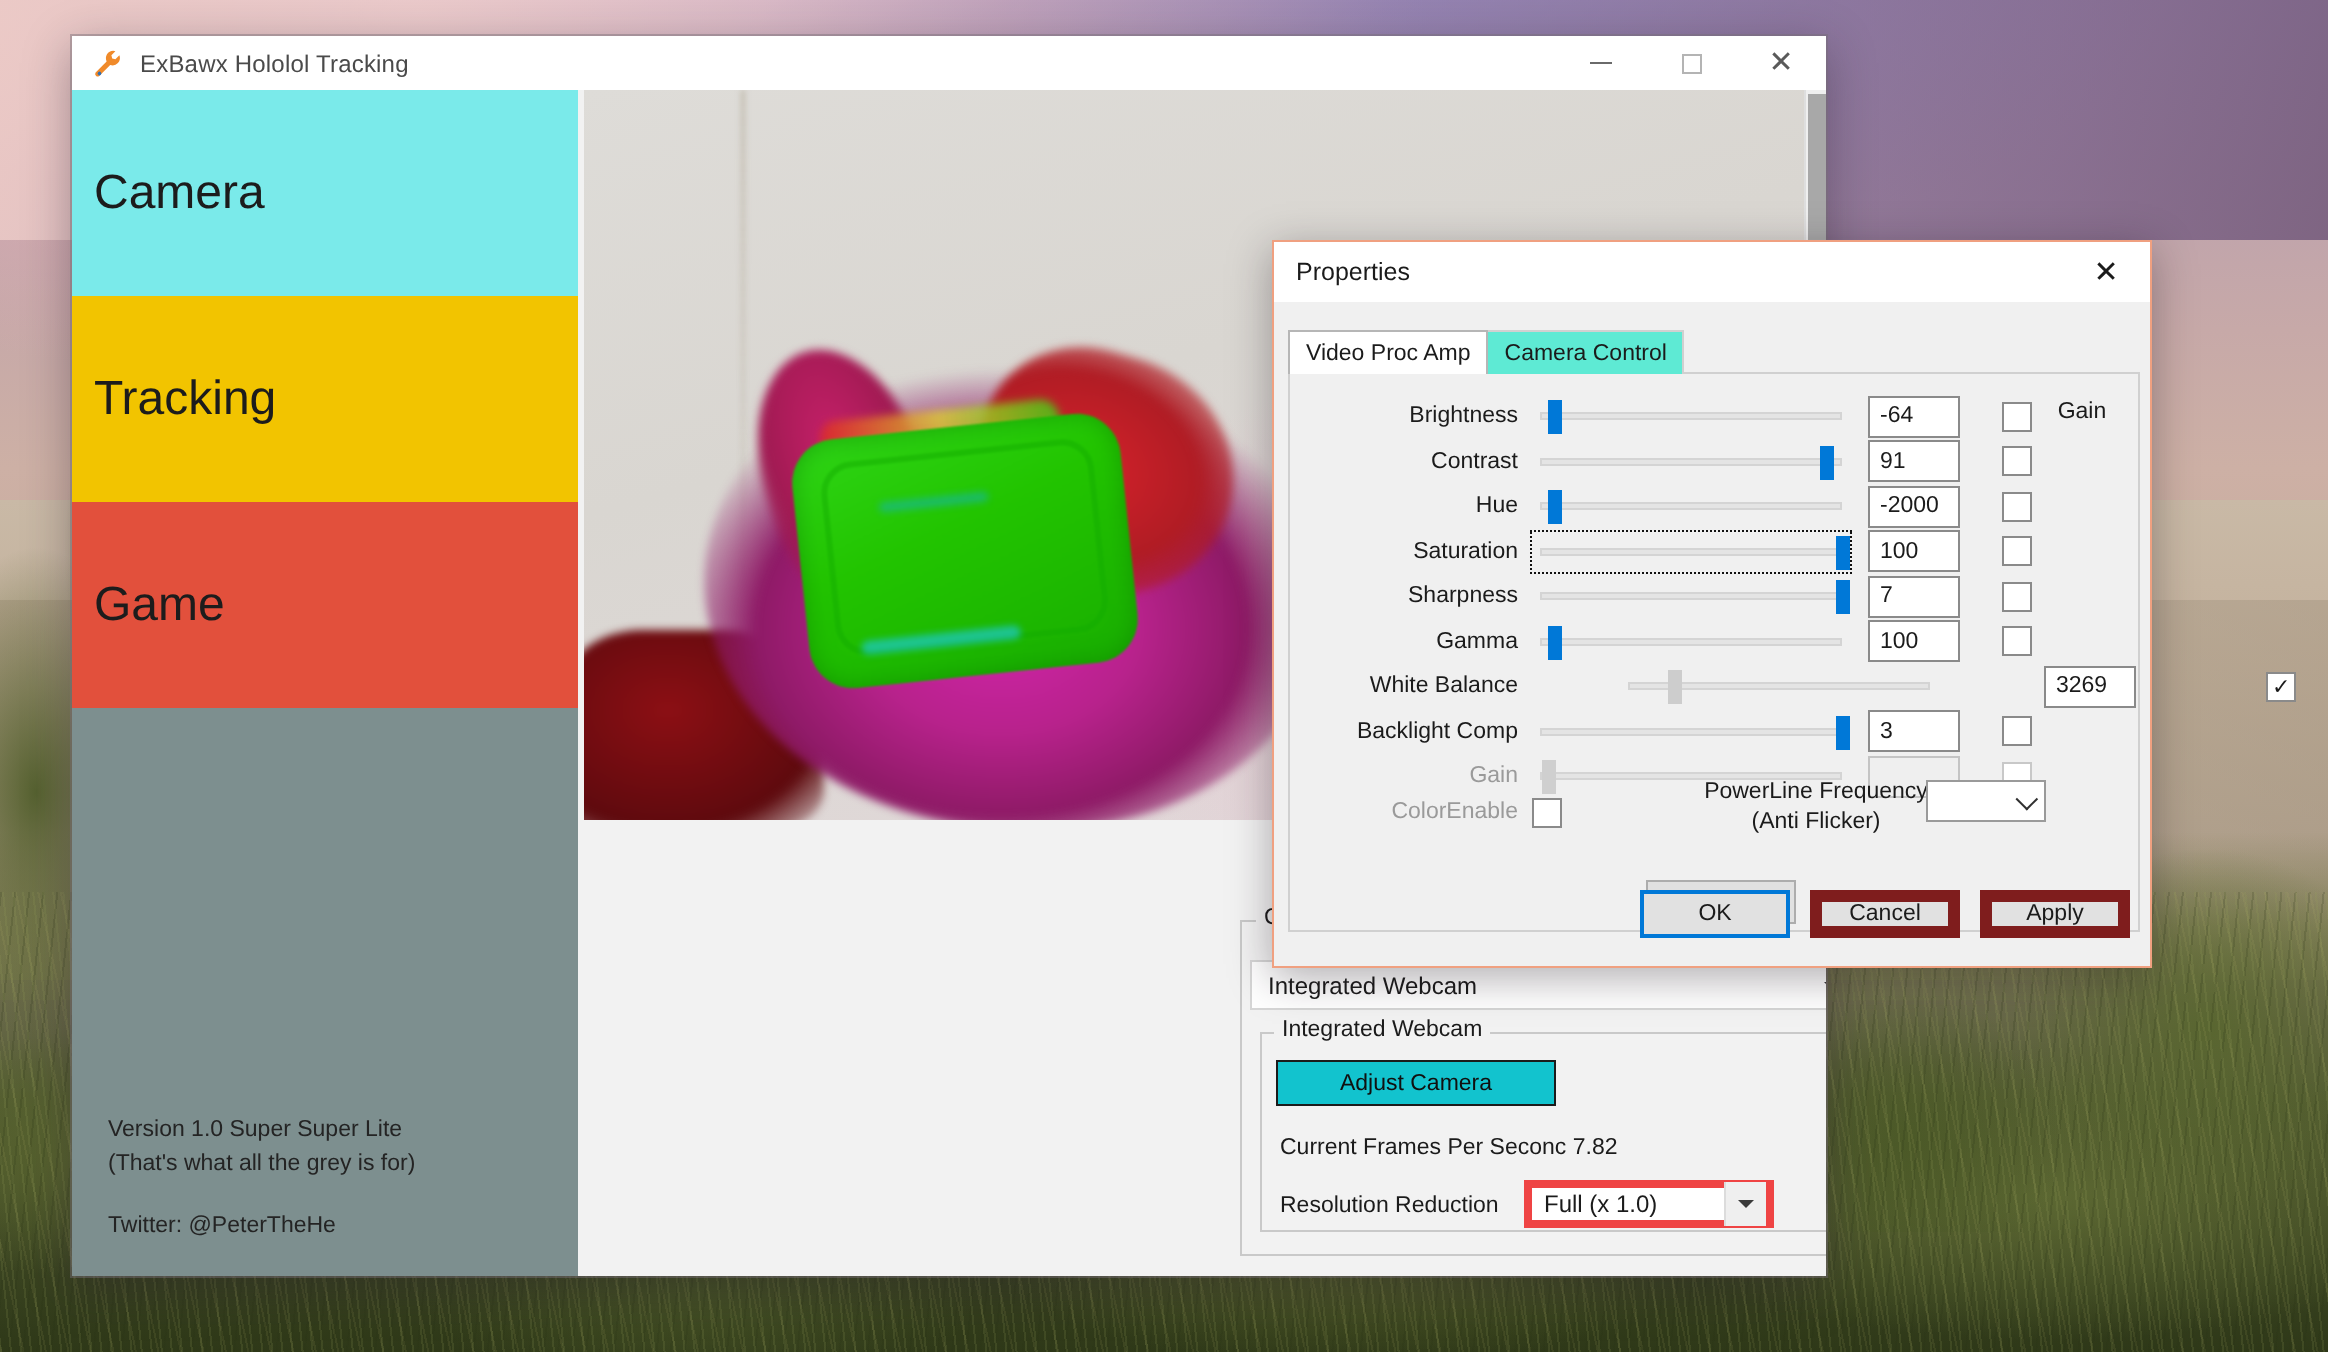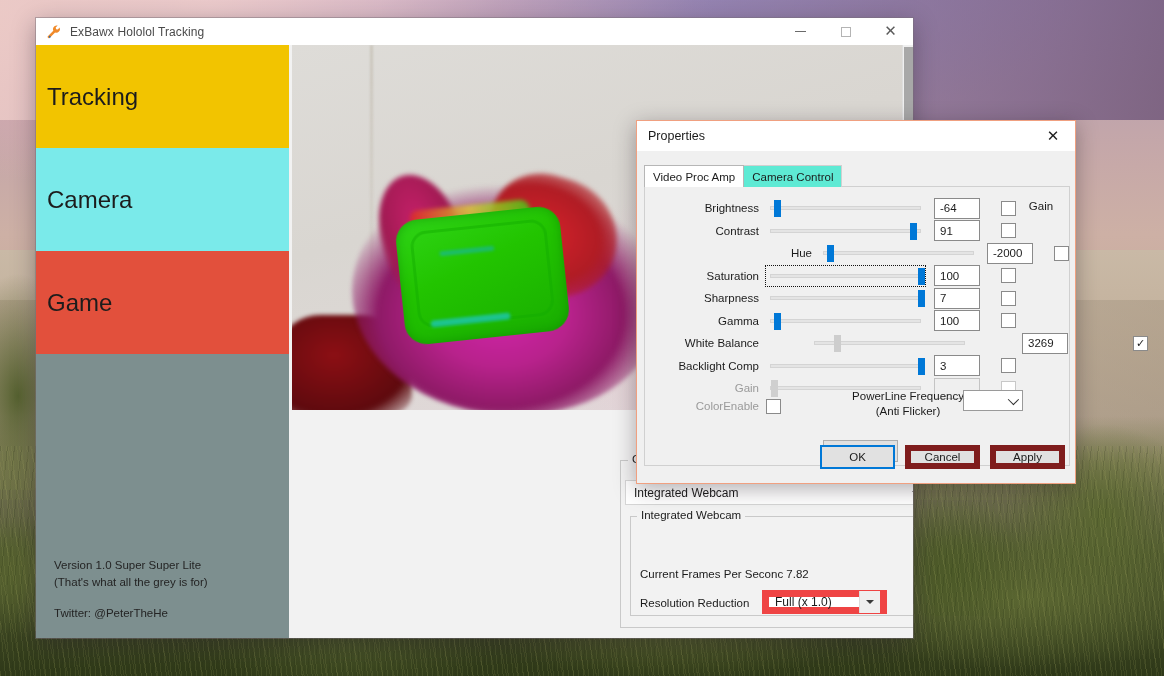--- a/index.html
+++ b/index.html
@@ -265,21 +265,21 @@
     position: absolute; left: 9px; top: 51px;
     font-size: 11.5px; color: #1b1b1b;
   }
   #res-label {
     position: absolute; left: 9px; top: 80px;
     font-size: 11.5px; color: #1b1b1b;
   }
   #res-combo {
     position: absolute; left: 131px; top: 73px;
     width: 125px; height: 24px;
-    background: #ffffff; border: 7px solid #ef4444;
+    background: #ffffff; border: 4px solid #ef4444;
     display: flex; align-items: center;
   }
   #res-combo .cb-text { font-size: 12px; color: #1b1b1b; padding-left: 6px; flex: 1; }
   #res-combo .cb-arrow {
     width: 21px; height: 22px; display: flex; align-items: center; justify-content: center;
     background: #efefef; border-left: 1px solid #dcdcdc;
   }
 
   
   #properties-dialog {
@@ -465,25 +465,25 @@
         </div>
         <div class="win-btn close">
           <span class="glyph-close">✕</span>
         </div>
       </div>
     </div>
 
     <div id="window-body">
 
       <div id="sidebar">
+        <div class="nav-item nav-camera">
+          <span>Camera</span>
+        </div>
         <div class="nav-item nav-tracking">
           <span>Tracking</span>
-        </div>
-        <div class="nav-item nav-camera">
-          <span>Camera</span>
         </div>
         <div class="nav-item nav-game">
           <span>Game</span>
         </div>
         <div id="sidebar-footer">
           <div>Version 1.0 Super Super Lite</div>
           <div>(That's what all the grey is for)</div>
           <div class="gap"></div>
           <div>Twitter: @PeterTheHe</div>
         </div>
@@ -514,20 +514,23 @@
 
           <div id="device-combo">
             <span class="cb-text">Integrated Webcam</span>
             <span class="cb-arrow">
                 <span class="caret-down"></span>
               </span>
           </div>
 
           <div id="inner-group">
             <span class="gb-legend2">Integrated Webcam</span>
+            <div id="adjust-camera-btn">
+              <span>Adjust Camera</span>
+            </div>
             <div id="fps-label">Current Frames Per Seconc 7.82</div>
             <div id="res-label">Resolution Reduction</div>
             <div id="res-combo">
               <span class="cb-text">Full (x 1.0)</span>
               <span class="cb-arrow">
                   <span class="caret-down"></span>
                 </span>
             </div>
           </div>
         </div>
@@ -568,21 +571,21 @@
           </div>
           <div class="slider-row" style="top: 32.5px;">
             <div class="sr-label">Contrast</div>
             <div class="sr-track-wrap">
               <div class="sr-track"></div>
               <div class="sr-thumb" style="left: calc(93% - 3.51px);"></div>
             </div>
             <div class="sr-value">91</div>
             <div class="sr-check"></div>
           </div>
-          <div class="slider-row" style="top: 55px; justify-content: flex-end;">
+          <div class="slider-row" style="top: 55px;">
             <div class="sr-label">Hue</div>
             <div class="sr-track-wrap">
               <div class="sr-track"></div>
               <div class="sr-thumb" style="left: calc(3% + 2.79px);"></div>
             </div>
             <div class="sr-value">-2000</div>
             <div class="sr-check"></div>
           </div>
           <div class="slider-row" style="top: 77.5px;">
             <div class="sr-label">Saturation</div>

